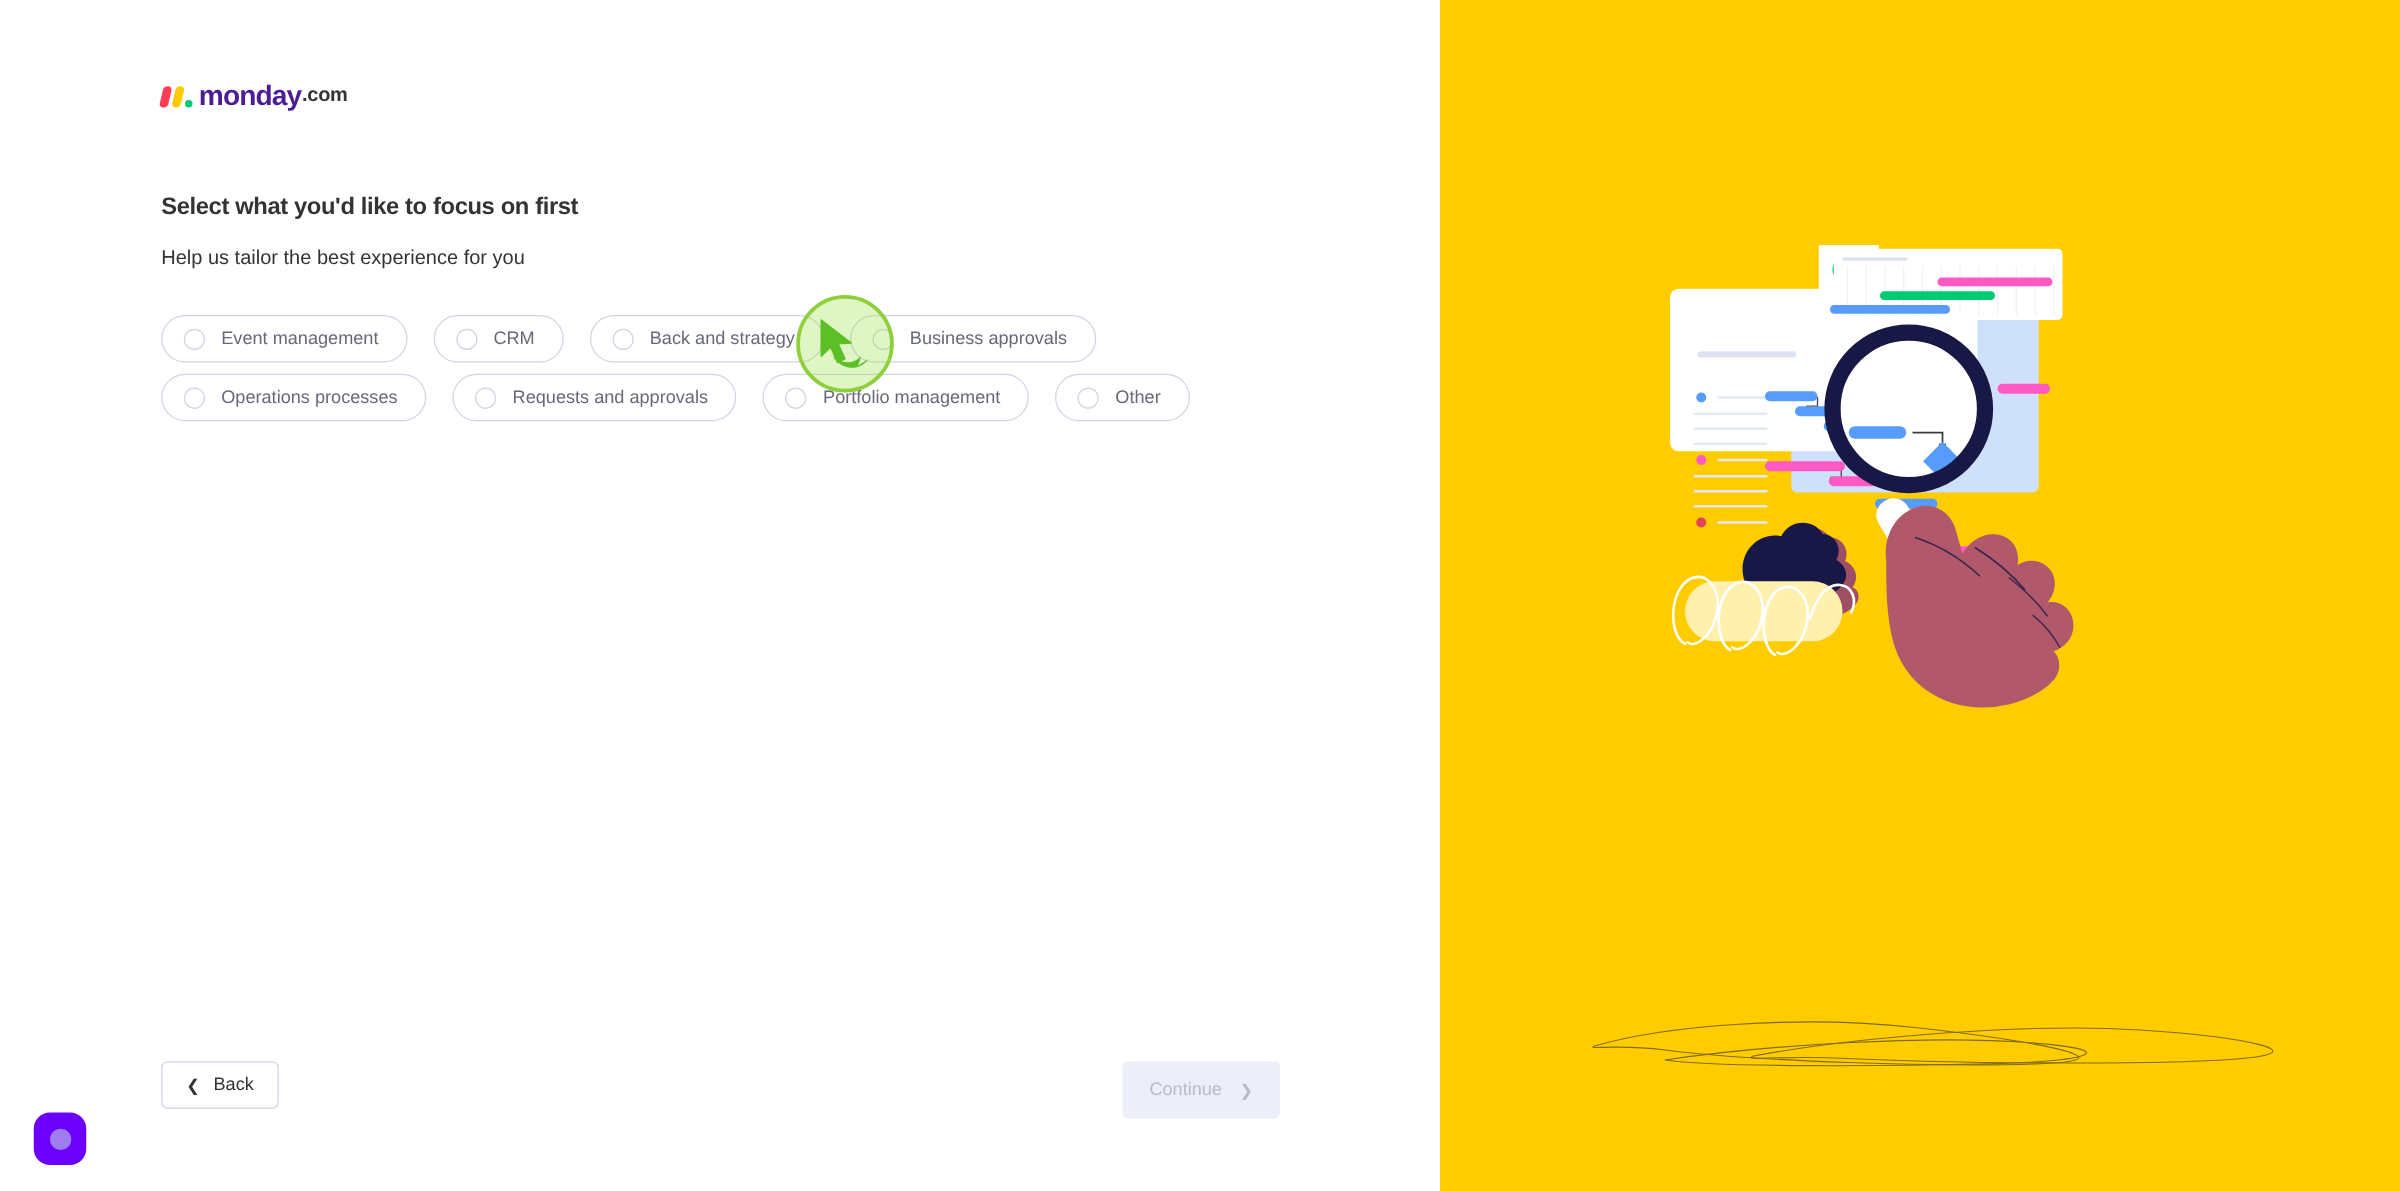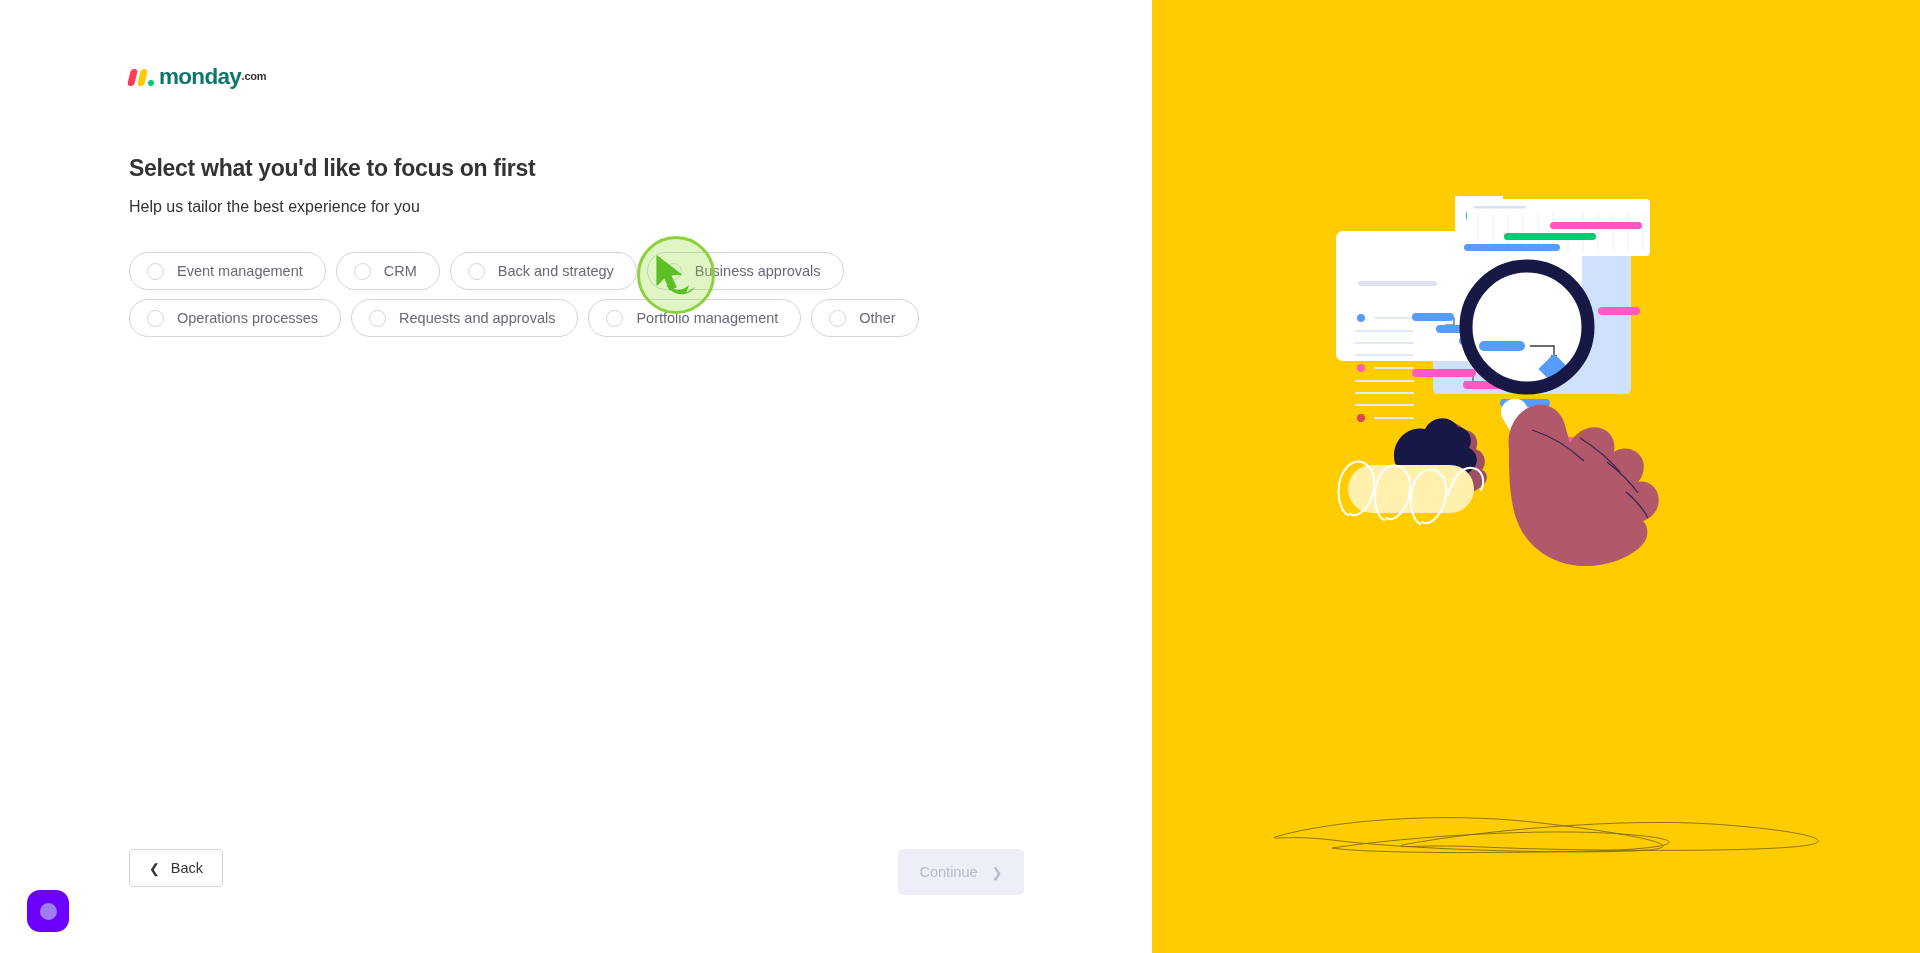--- a/index.html
+++ b/index.html
@@ -56,38 +56,38 @@
     width: 6px;
     height: 6px;
     border-radius: 50%;
     background: #00ca72;
     margin-bottom: 0px;
   }
   .logo-word {
     font-size: 22.5px;
     font-weight: 700;
     letter-spacing: -0.7px;
-    color: #0f766e;
+    color: #4c1d95;
     line-height: 19px;
   }
   .logo-tld {
-    font-size: 11px;
+    font-size: 16px;
     font-weight: 600;
     color: #333333;
     letter-spacing: -0.2px;
     line-height: 19px;
     margin-left: 0.5px;
   }
 
   
   .headline {
     position: absolute;
     left: 129px;
     top: 155px;
-    font-size: 23px;
+    font-size: 19px;
     font-weight: 700;
     color: #333333;
     letter-spacing: -0.3px;
     white-space: nowrap;
   }
   .subhead {
     position: absolute;
     left: 129px;
     top: 198px;
     font-size: 16px;
@@ -100,21 +100,21 @@
   
   .chips {
     position: absolute;
     left: 129px;
     top: 252px;
     width: 900px;
   }
   .chip-row {
     display: flex;
     align-items: center;
-    gap: 10px;
+    gap: 21px;
     margin-bottom: 9px;
   }
   .chip {
     display: inline-flex;
     align-items: center;
     height: 38px;
     padding: 0 22px 0 17px;
     background: #ffffff;
     border: 1px solid #d0d4e4;
     border-radius: 19px;

